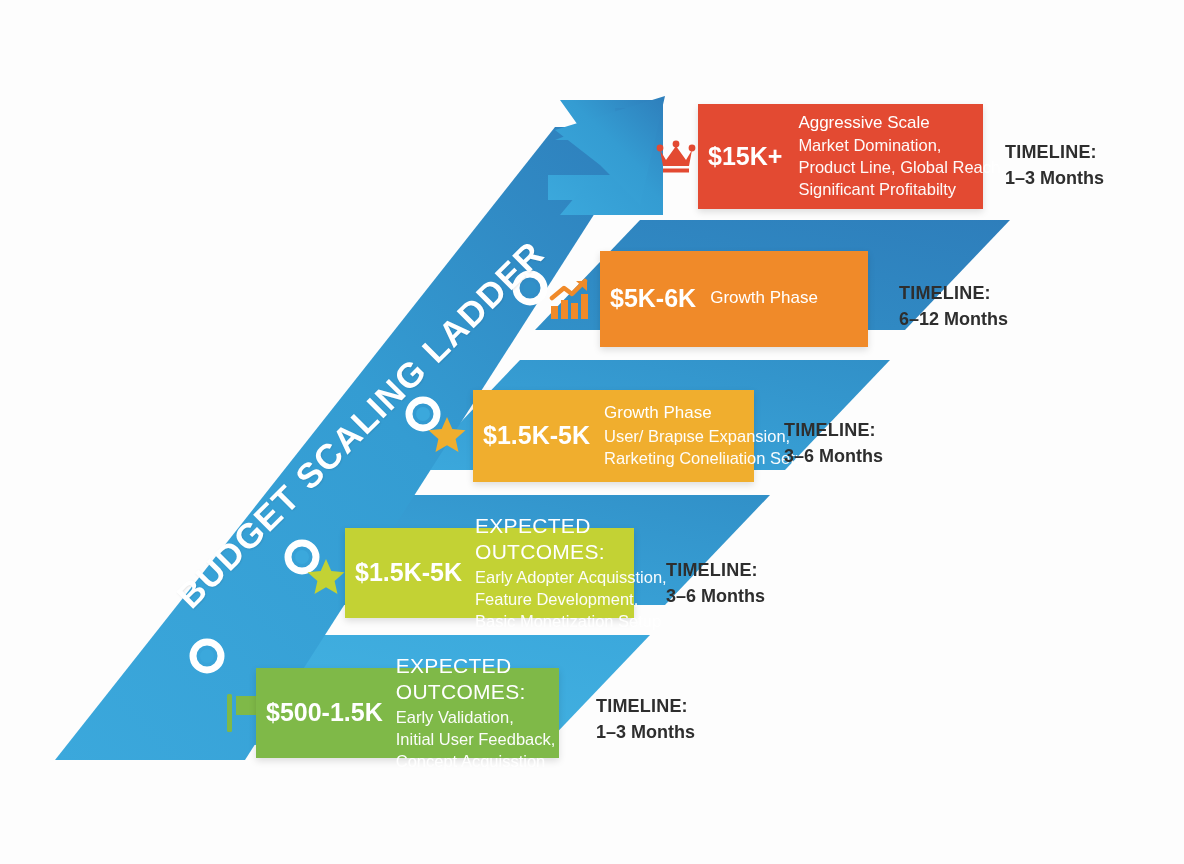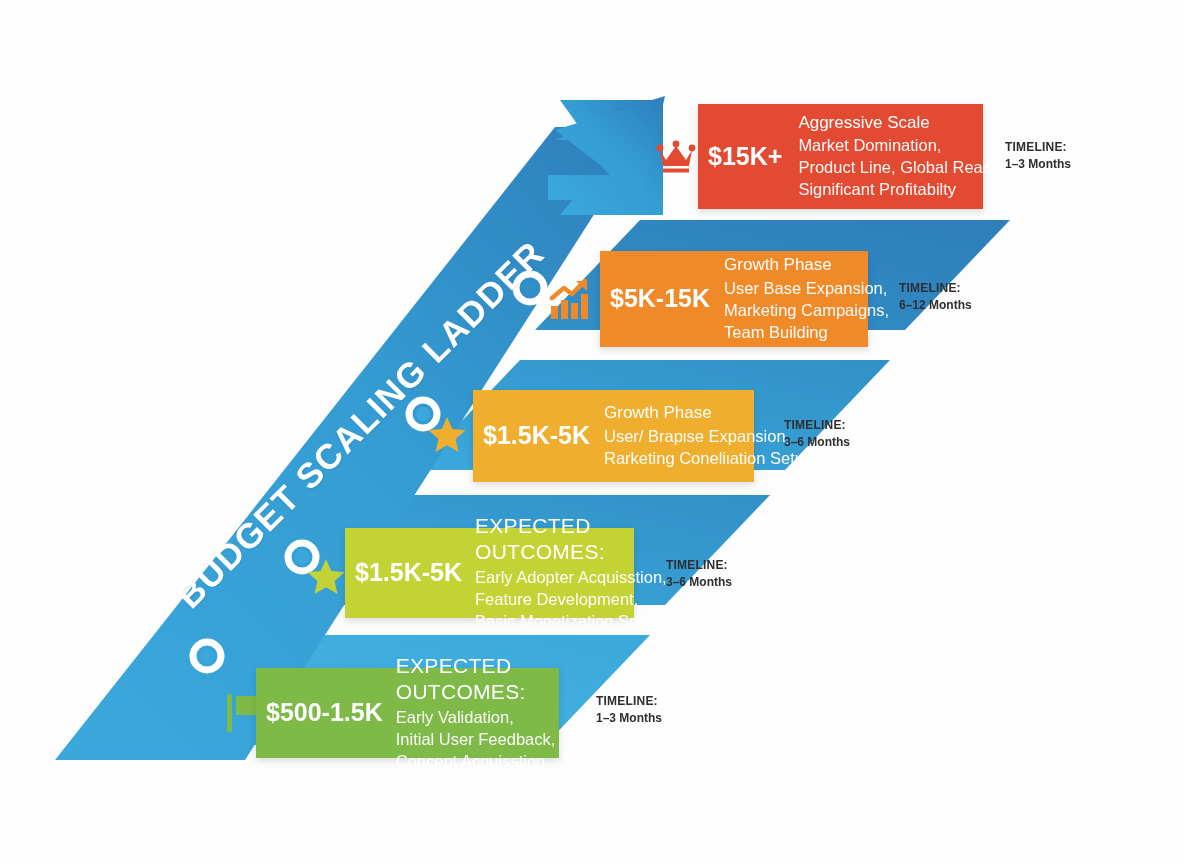--- a/index.html
+++ b/index.html
@@ -99,21 +99,21 @@
   .card-heading.caps {
     font-size: 21px;
     letter-spacing: 0.3px;
   }
 
   
   .timeline {
     position: absolute;
     color: #2e2e2e;
     font-weight: bold;
-    font-size: 12px;
+    font-size: 18px;
     line-height: 1.45;
     white-space: nowrap;
   }
   .timeline .tl-label { display: block; letter-spacing: 0.2px; }
   .timeline .tl-value { display: block; }
 </style>
 </head>
 <body>
 
 <div id="canvas">
@@ -207,28 +207,23 @@
     <svg class="tier-icon" style="left:548px; top:278px; width:44px; height:44px;" viewBox="0 0 44 44">
       <rect x="3" y="28" width="7" height="13" fill="#F08A29"></rect>
       <rect x="13" y="22" width="7" height="19" fill="#F08A29"></rect>
       <rect x="23" y="25" width="7" height="16" fill="#F08A29"></rect>
       <rect x="33" y="16" width="7" height="25" fill="#F08A29"></rect>
       <path d="M4 20 L16 10 L24 16 L37 3" fill="none" stroke="#F08A29" stroke-width="4.5" stroke-linecap="round" stroke-linejoin="round"></path>
       <path d="M28 3 L39 3 L39 13 Z" fill="#F08A29"></path>
     </svg>
 
     <div class="card" style="left:600px; top:251px; width:268px; height:96px; background:#F08A29; padding:0 0 0 10px;">
-      <div class="card-amount">$5K-15K</div>
+      <div class="card-amount">$5K-6K</div>
       <div class="card-body" style="padding-left:14px;">
         <div class="card-heading">Growth Phase</div>
-        <div class="card-lines">
-          <div>User Base Expansion,</div>
-          <div>Marketing Campaigns,</div>
-          <div>Team Building</div>
-        </div>
       </div>
     </div>
 
     <div class="timeline" style="left:899px; top:280px;">
       <span class="tl-label">TIMELINE:</span>
       <span class="tl-value">6–12 Months</span>
     </div>
   </div>
 
   <div class="tier">

